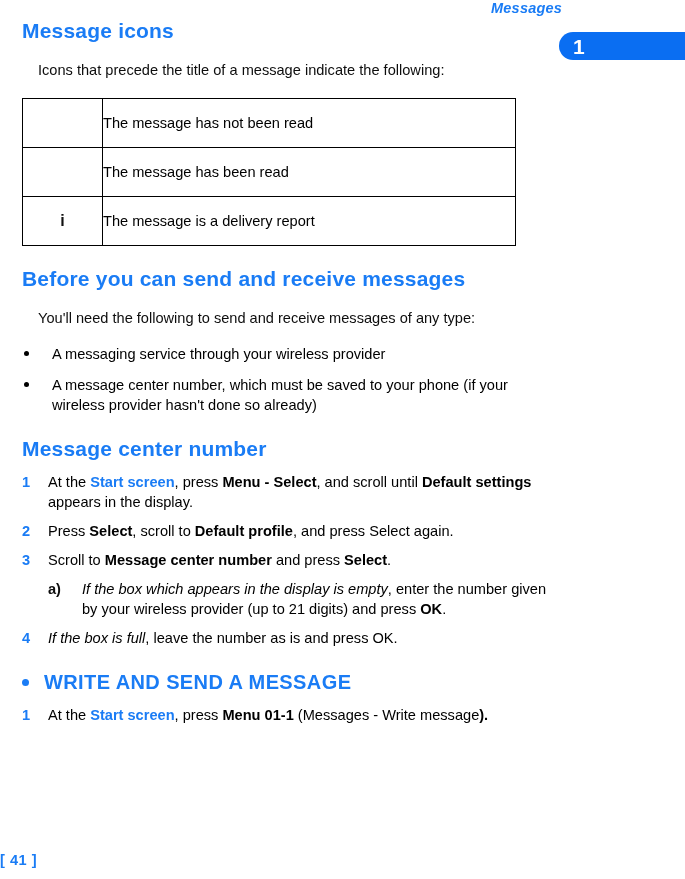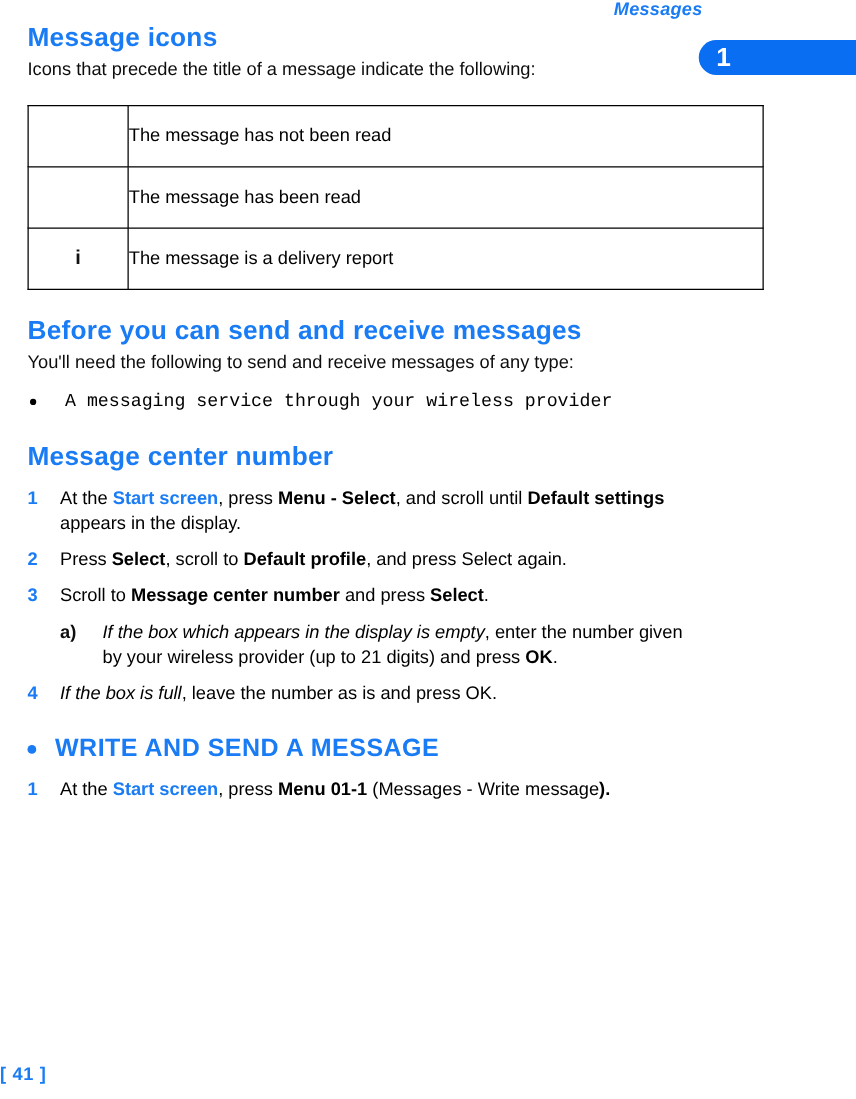--- a/index.html
+++ b/index.html
@@ -68,36 +68,36 @@
   h2.section-head {
     margin: 0 0 2px 0;
     font-size: 21px;
     font-weight: bold;
     color: #1a7cf5;
     letter-spacing: 0.2px;
     line-height: 26px;
   }
 
   p.body-text {
-    margin: 0;
+    margin: 16px;
     font-size: 14.6px;
     line-height: 20px;
     color: #0d0d0d;
   }
 
   .gap-sm { height: 10px; }
   .gap-md { height: 16px; }
 
   
   table.icon-table {
     border-collapse: collapse;
     margin-top: 18px;
     margin-bottom: 4px;
     table-layout: fixed;
-    width: 589px;
+    width: 494px;
   }
   table.icon-table td {
     border: 1.4px solid #000000;
     vertical-align: middle;
     padding: 0;
   }
   td.icon-cell {
     width: 79px;
     height: 48px;
     text-align: center;
@@ -110,21 +110,20 @@
     height: 48px;
     font-size: 14.6px;
     line-height: 20px;
   }
 
   
   ul.bullets {
     list-style: none;
     margin: 12px 0 0 0;
     padding: 0;
-    font-family: Liberation Mono, monospace;
   }
   ul.bullets > li {
     position: relative;
     padding-left: 30px;
     margin-bottom: 11px;
     font-size: 14.6px;
     line-height: 20px;
   }
   ul.bullets > li .bullet-dot {
     position: absolute;
@@ -257,20 +256,24 @@
     <div class="gap-md"></div>
 
     <h2 class="section-head">Before you can send and receive messages</h2>
     <p class="body-text">You'll need the following to send and receive messages of any type:</p>
 
     <ul class="bullets">
       <li>
         <span class="bullet-dot"></span>
         <span>A messaging service through your wireless provider</span>
       </li>
+      <li>
+        <span class="bullet-dot"></span>
+        <span>A message center number, which must be saved to your phone (if your wireless provider hasn't done so already)</span>
+      </li>
     </ul>
 
     <div class="gap-sm"></div>
 
     <h2 class="section-head">Message center number</h2>
 
     <ol class="steps">
       <li>
         <span class="step-num">1</span>
         <span>At the </span><span class="blue-b">Start screen</span><span>, press </span><span class="b">Menu - Select</span><span>, and scroll until </span><span class="b">Default settings</span><span> appears in the display.</span>

